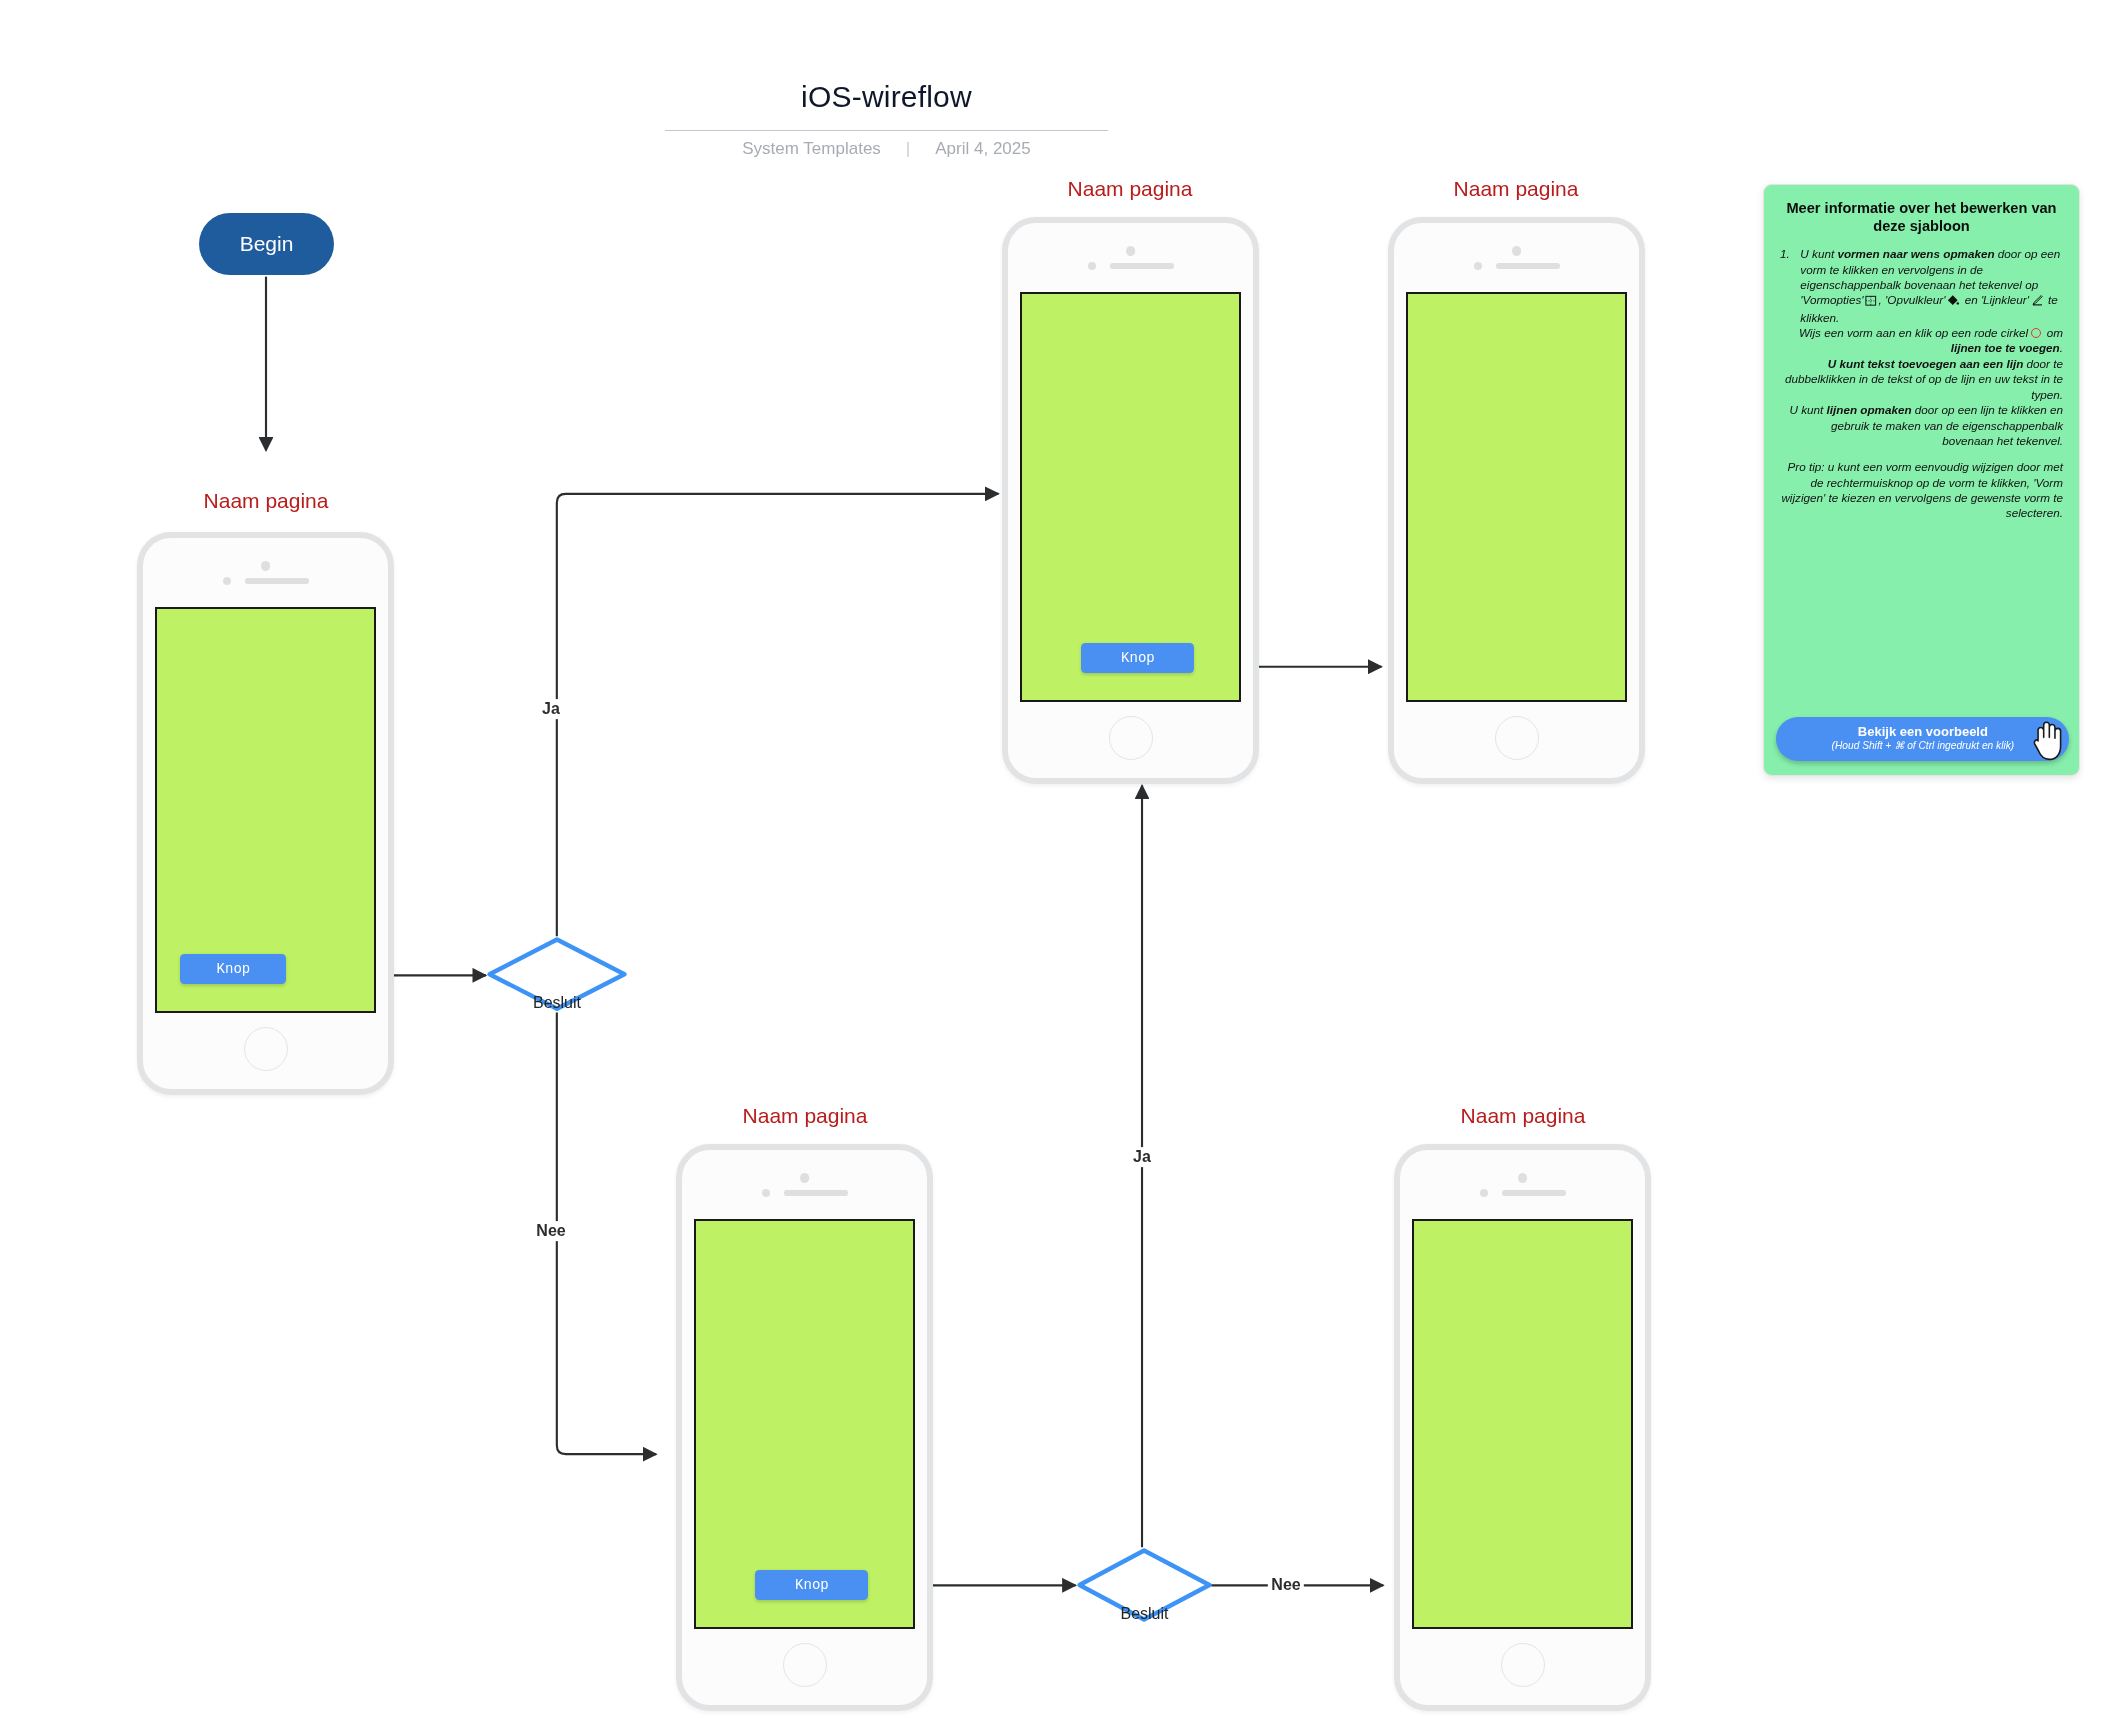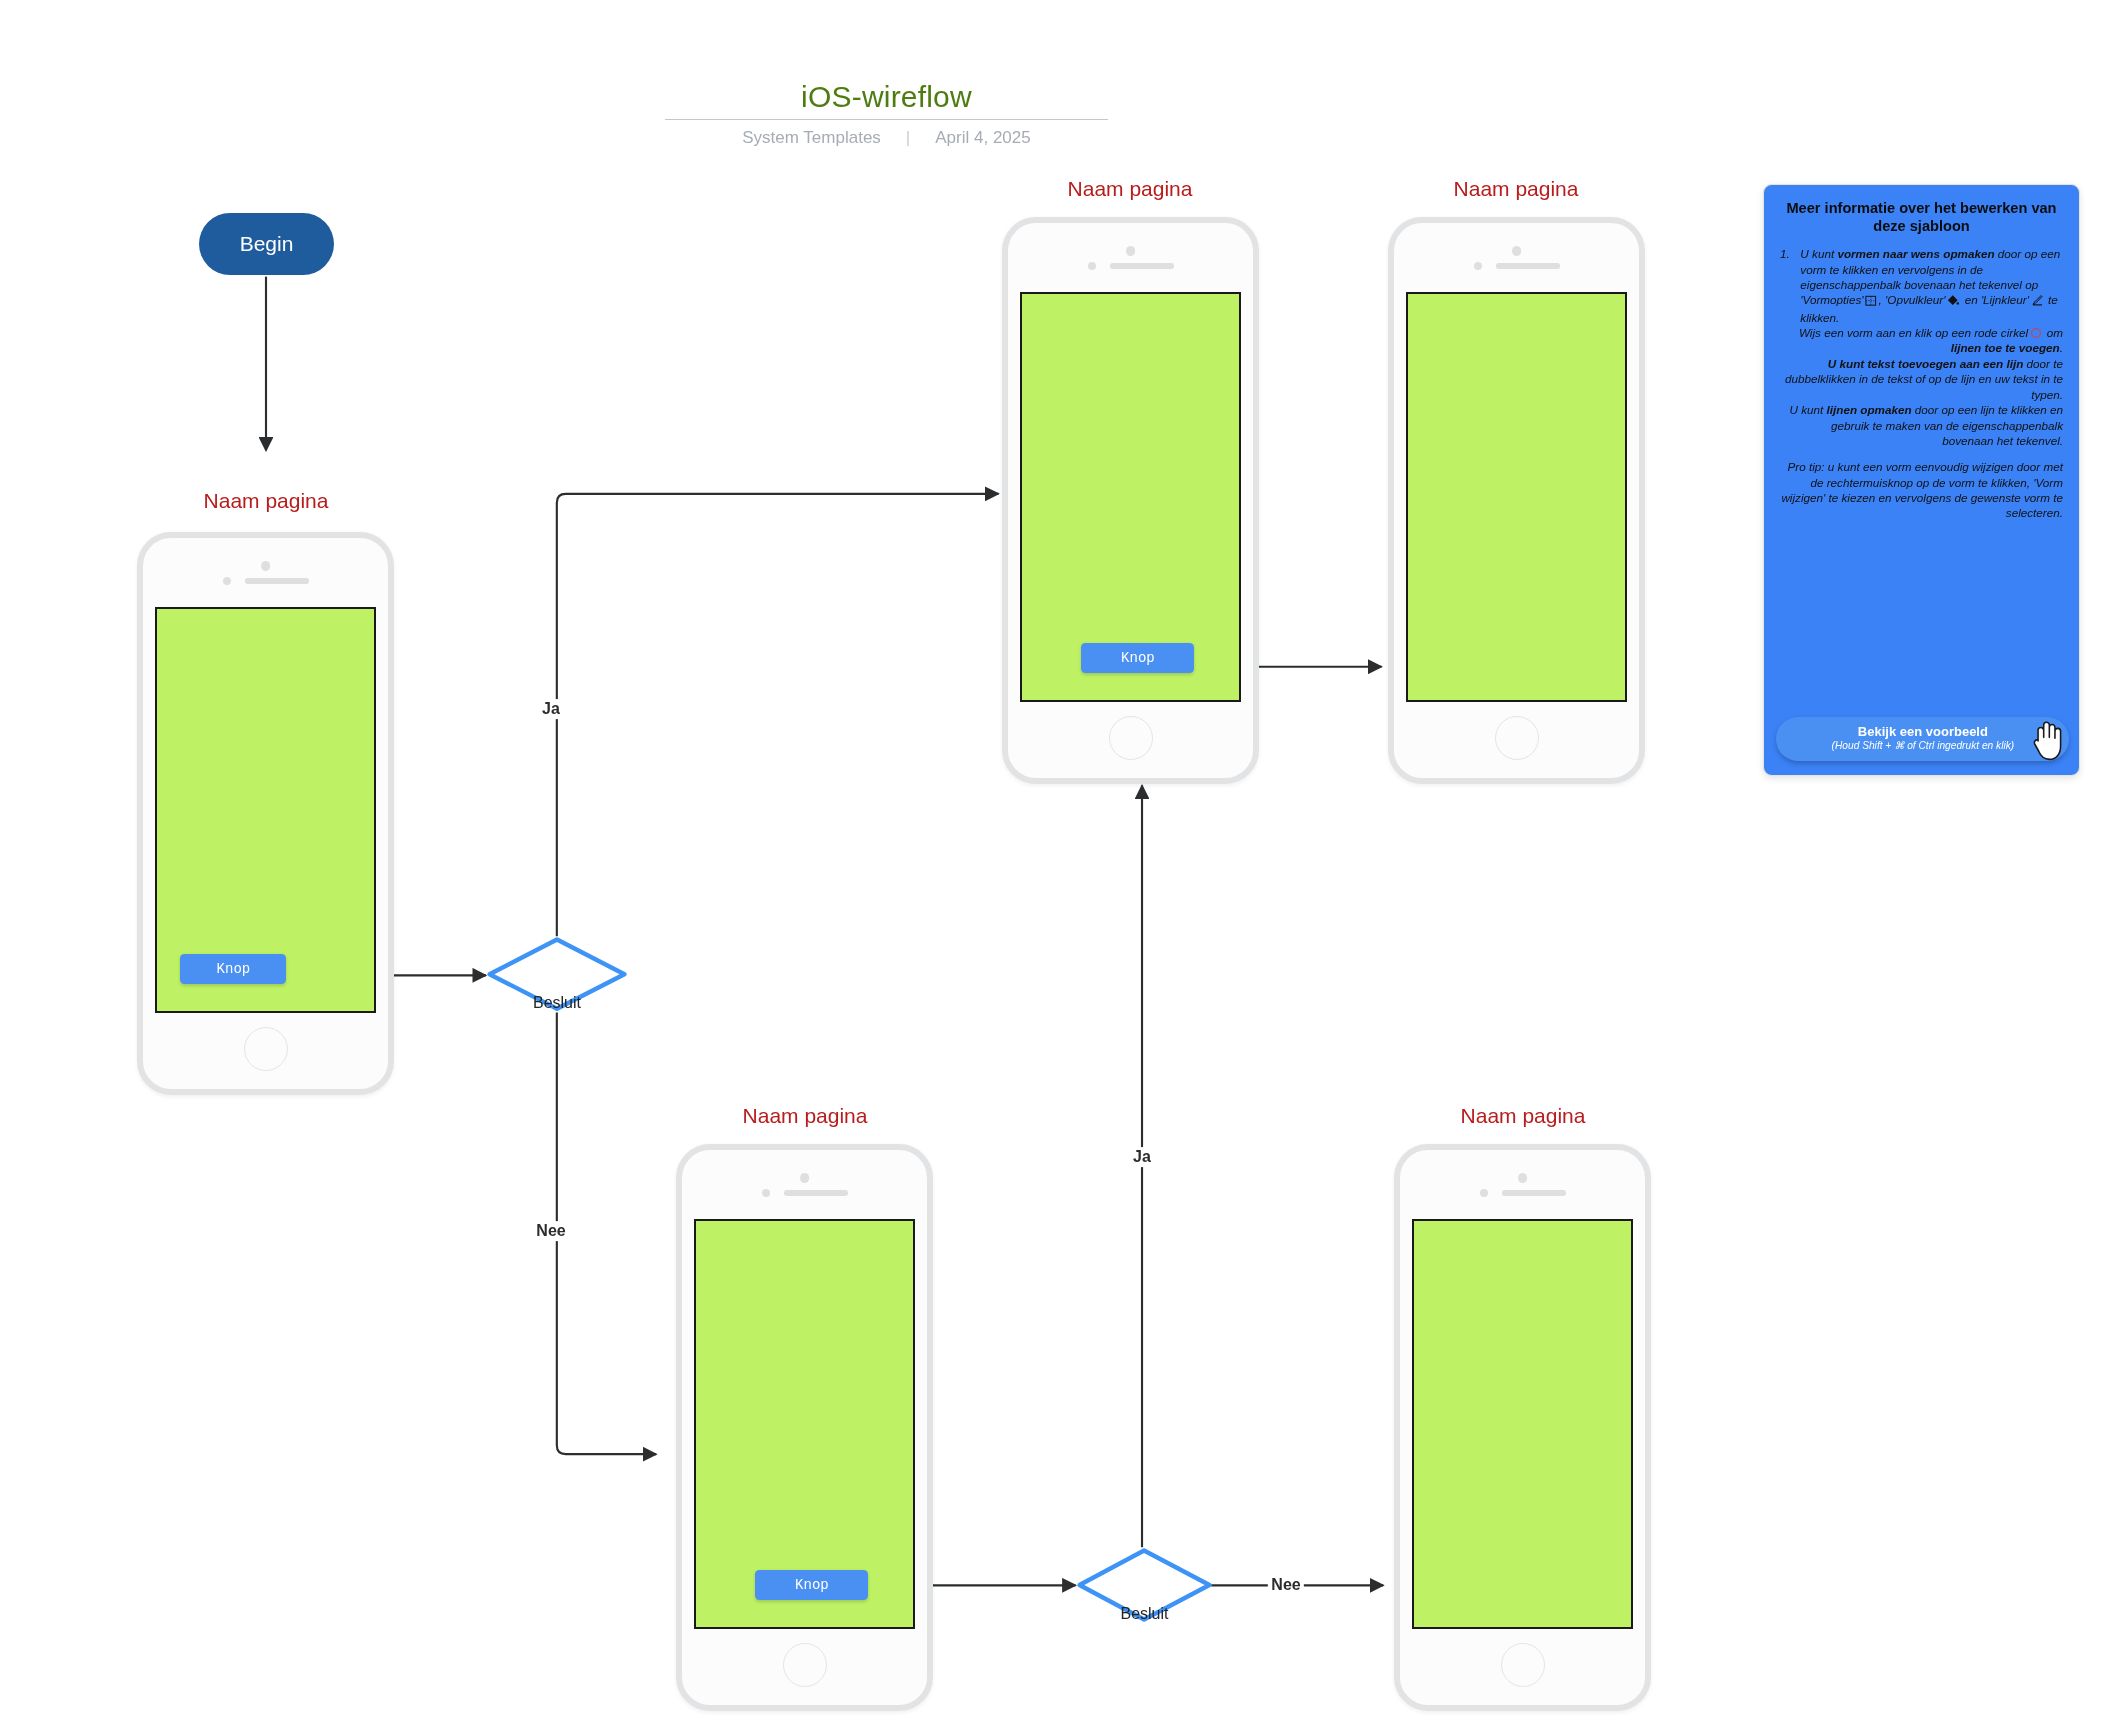--- a/index.html
+++ b/index.html
@@ -27,23 +27,23 @@
   
   .doc-title-wrap {
     position: absolute;
     left: 665px;
     top: 80px;
     width: 443px;
     text-align: center;
   }
   .doc-title {
     font-size: 30px;
-    color: #4d7c0f;
+    color: #0f172a;
     letter-spacing: 0.2px;
-    padding-bottom: 5px;
+    padding-bottom: 16px;
     border-bottom: 1.3px solid #c3c7cd;
     display: block;
   }
   .doc-sub {
     margin-top: 8px;
     font-size: 17px;
     color: #a7acb4;
     display: flex;
     justify-content: center;
     align-items: center;
@@ -186,21 +186,21 @@
     transform: translate(-50%, -50%);
   }
 
   
   .info-panel {
     position: absolute;
     left: 1763px;
     top: 184px;
     width: 317px;
     height: 592px;
-    background: #3b82f6;
+    background: #86efac;
     border: 0.9px solid #e4e4e4;
     border-radius: 8.9px;
     box-shadow: 0 2.7px 7px rgba(0,0,0,0.10);
     box-sizing: border-box;
     padding: 14px 16px 0 16px;
     overflow: hidden;
   }
   .info-title {
     font-size: 14.6px;
     font-weight: bold;

